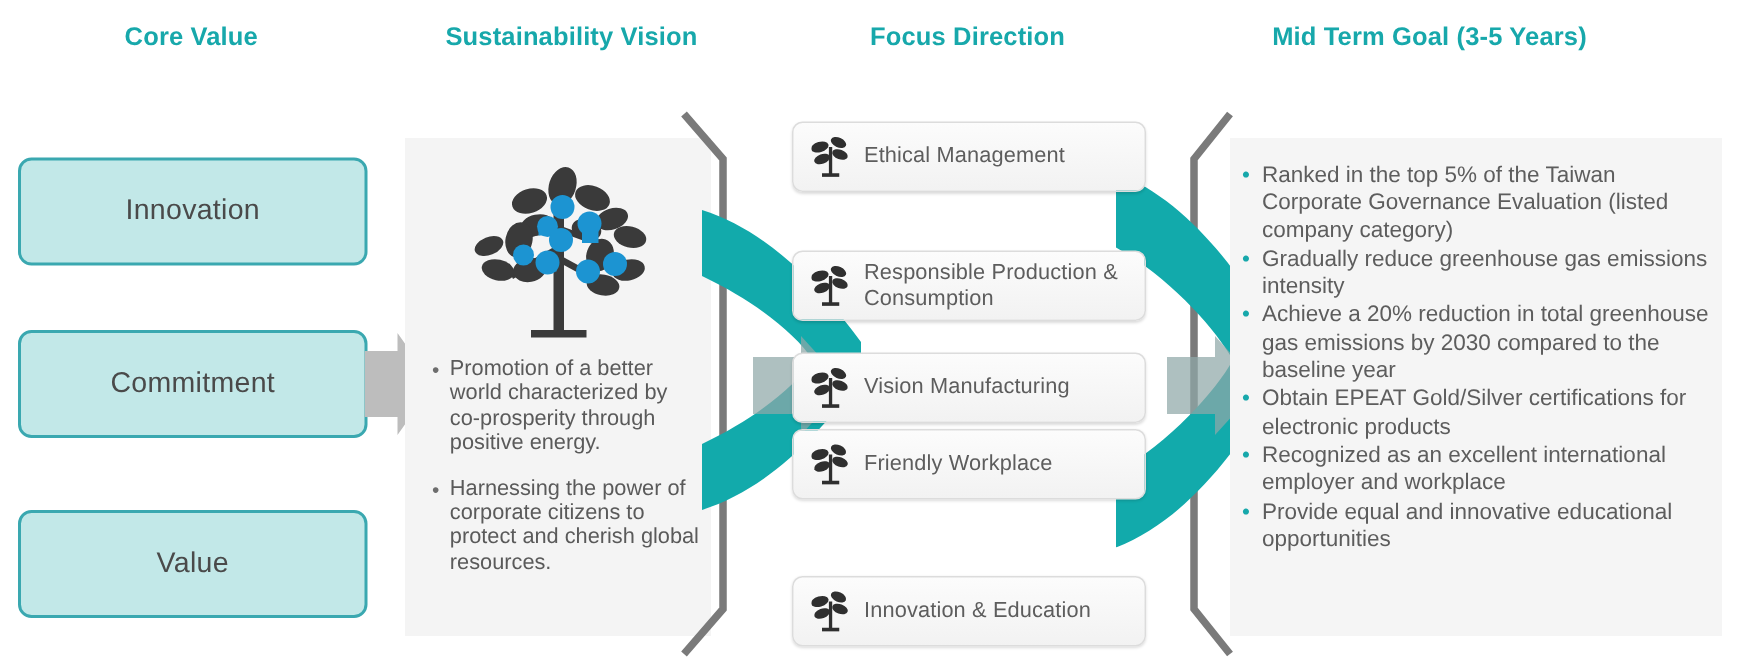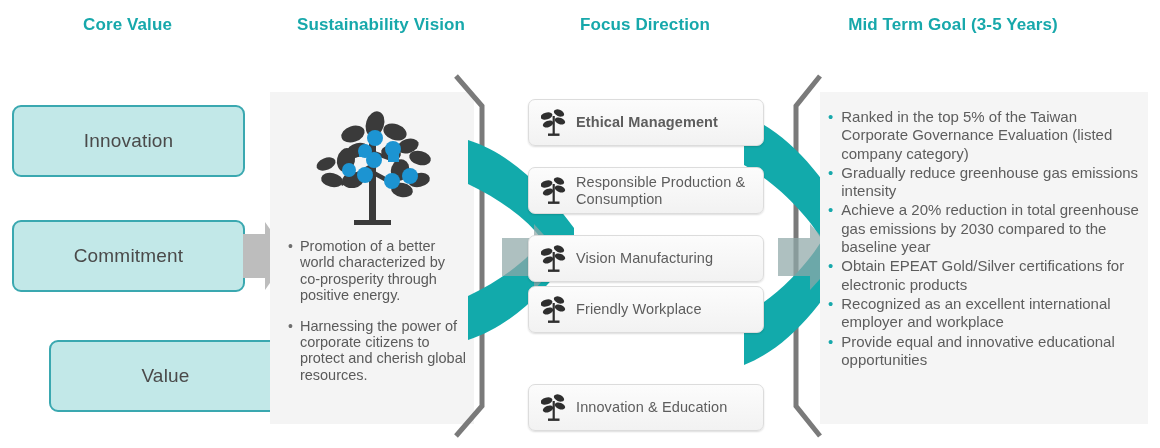--- a/index.html
+++ b/index.html
@@ -49,21 +49,21 @@
     border-radius: 9px;
     display: flex;
     align-items: center;
     justify-content: center;
     font-size: 19px;
     color: #4a4a4a;
     letter-spacing: 0.2px;
   }
   #core-0 { top: 105px; }
   #core-1 { top: 220px; }
-  #core-2 { top: 340px; margin-left: 37px; }
+  #core-2 { top: 340px; }
 
   
   #arrow-1 {
     position: absolute;
     left: 243px;
     top: 222px;
     width: 46px;
     height: 68px;
   }
 
@@ -157,21 +157,21 @@
     width: 26px;
     height: 30px;
     margin-right: 9px;
   }
   .focus-box .flabel {
     font-size: 14.5px;
     color: #5d5d5d;
     line-height: 1.12;
     letter-spacing: 0.1px;
   }
-  #focus-0 { top: 99px; font-weight: bold; }
+  #focus-0 { top: 81px; }
   #focus-1 { top: 167px; }
   #focus-2 { top: 235px; }
   #focus-3 { top: 286px; }
   #focus-4 { top: 384px; }
 
   
   #goal-panel {
     position: absolute;
     left: 820px;
     top: 92px;

